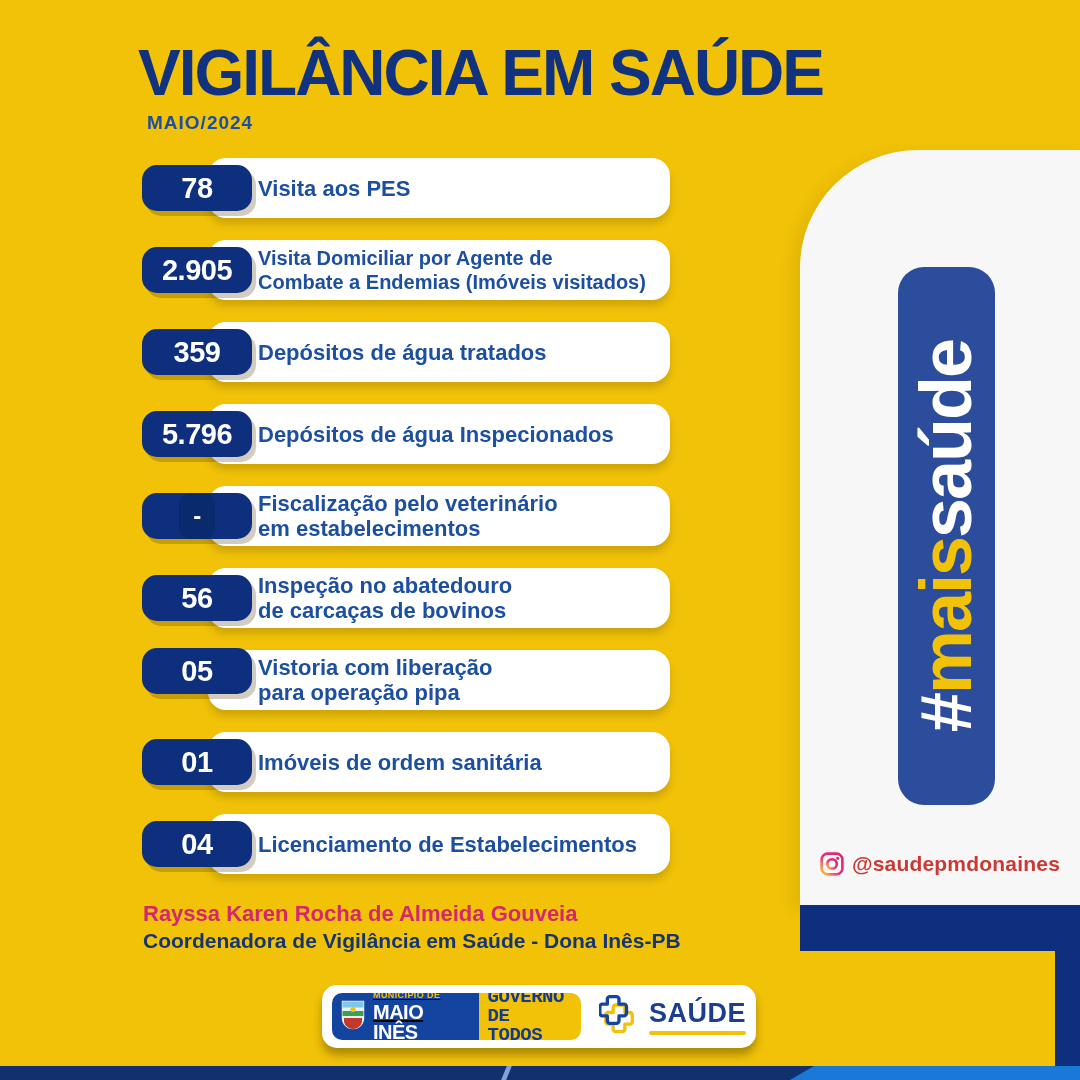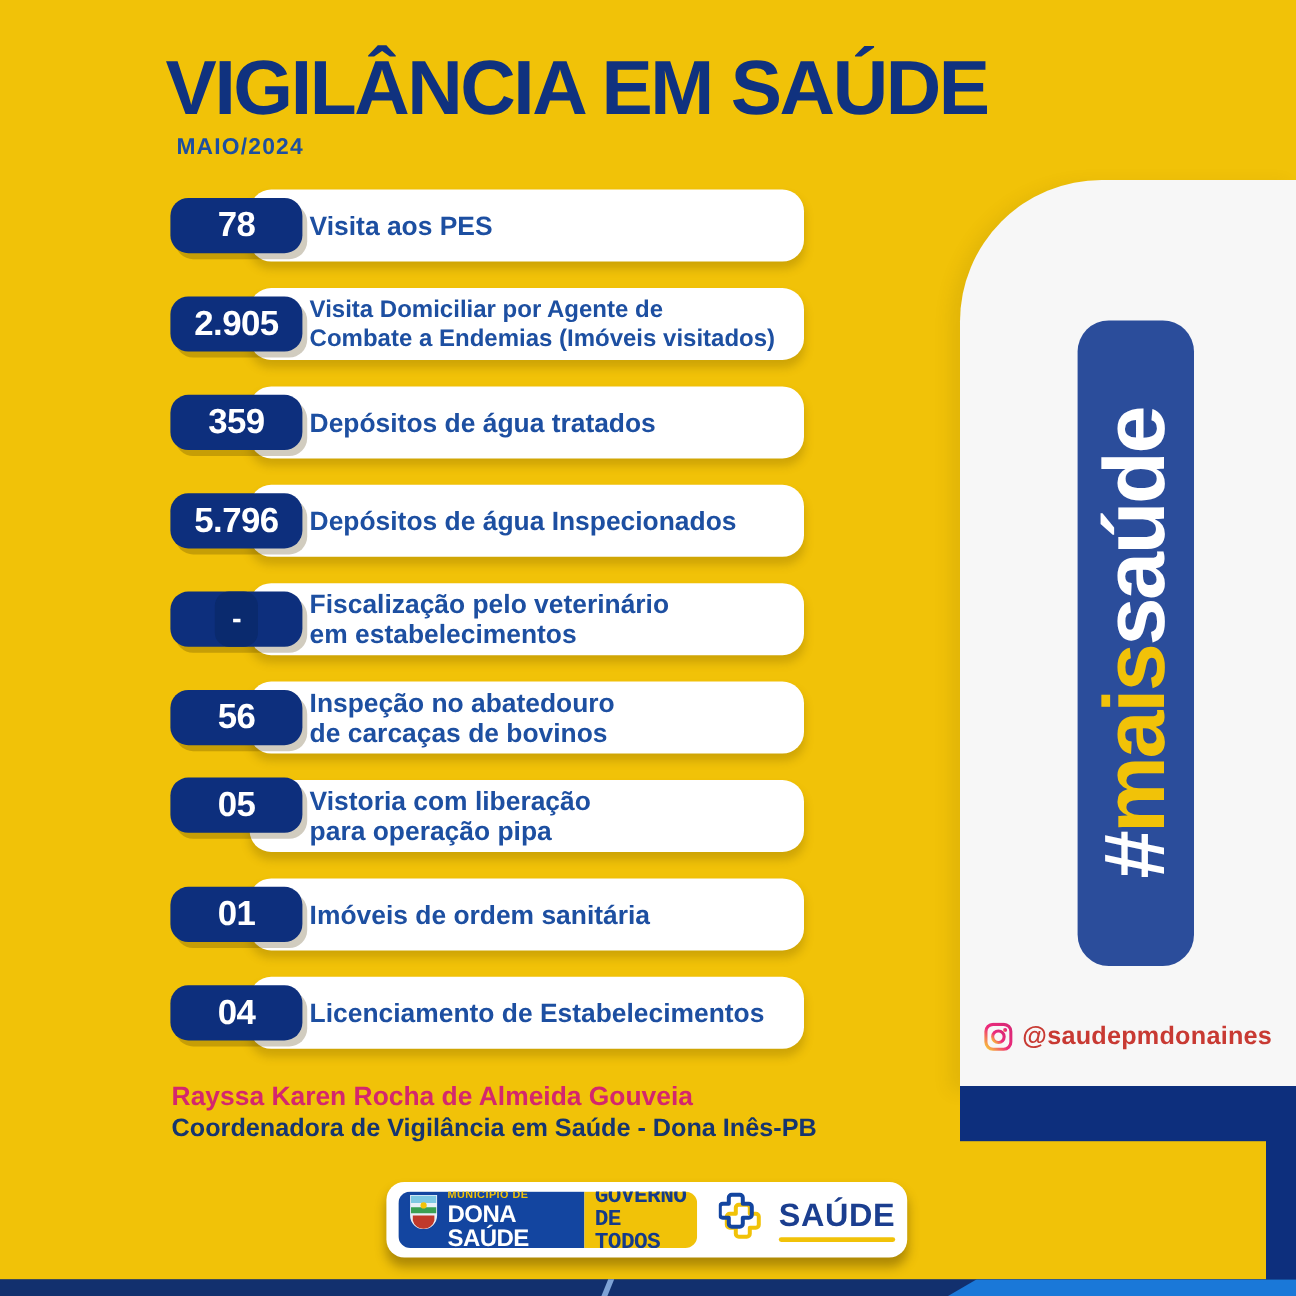--- a/index.html
+++ b/index.html
@@ -86,21 +86,21 @@
     font-size:21px;font-weight:bold;color:#16356f;
   }
   
   .footer-bar{
     position:absolute;left:322px;top:985px;width:434px;height:63px;background:#ffffff;
     border-radius:15px;box-shadow:0 7px 9px rgba(70,50,0,.40);
     display:flex;align-items:center;padding:0 10px;box-sizing:border-box;
   }
   .muni-pill{display:flex;height:47px;border-radius:10px;overflow:hidden;}
   .muni-blue{
-    background:#1345a0;display:flex;gap:6px;padding:0 10px 0 7px;
+    background:#1345a0;display:flex;align-items:center;gap:6px;padding:0 10px 0 7px;text-decoration:underline;
   }
   .muni-texts{display:flex;flex-direction:column;justify-content:center;line-height:1;}
   .muni-small{font-size:9px;font-weight:bold;color:#f1c208;letter-spacing:.4px;margin-bottom:2px;}
   .muni-name{font-size:20px;font-weight:bold;color:#ffffff;letter-spacing:-.5px;}
   .gov-yellow{
     background:#f1c208;display:flex;flex-direction:column;justify-content:center;
     padding:0 9px;line-height:1;
   }
   .gov-line{font-size:19px;font-weight:bold;color:#143a8a;letter-spacing:-.5px;font-family:Liberation Mono, monospace;}
   .cross-logo{margin-left:18px;}
@@ -210,21 +210,21 @@
           <svg width="28" height="34" viewBox="0 0 28 34">
             <path d="M2 2 h24 v18 a12 12 0 0 1 -12 12 a12 12 0 0 1 -12 -12 z" fill="#e8f0f8" stroke="#1345a0" stroke-width="1.5"></path>
             <path d="M3.5 3.5 h21 v6 h-21 z" fill="#7ec8e3"></path>
             <path d="M3.5 13 h21 v5 h-21 z" fill="#3aa053"></path>
             <path d="M5 20 h18 v4 a9 9 0 0 1 -9 7 a9 9 0 0 1 -9 -7 z" fill="#c0392b"></path>
             <circle cx="14" cy="11.5" r="2.6" fill="#f1c208"></circle>
           </svg>
         </span>
         <div class="muni-texts">
           <div class="muni-small">MUNICÍPIO DE</div>
-          <div class="muni-name">DONA SAÚDE</div>
+          <div class="muni-name">MAIO INÊS</div>
         </div>
       </div>
       <div class="gov-yellow">
         <div class="gov-line">GOVERNO</div>
         <div class="gov-line">DE TODOS</div>
       </div>
     </div>
     <span class="cross-logo">
       <svg width="40" height="44" viewBox="0 0 48 52">
         <g transform="translate(9,12)">

